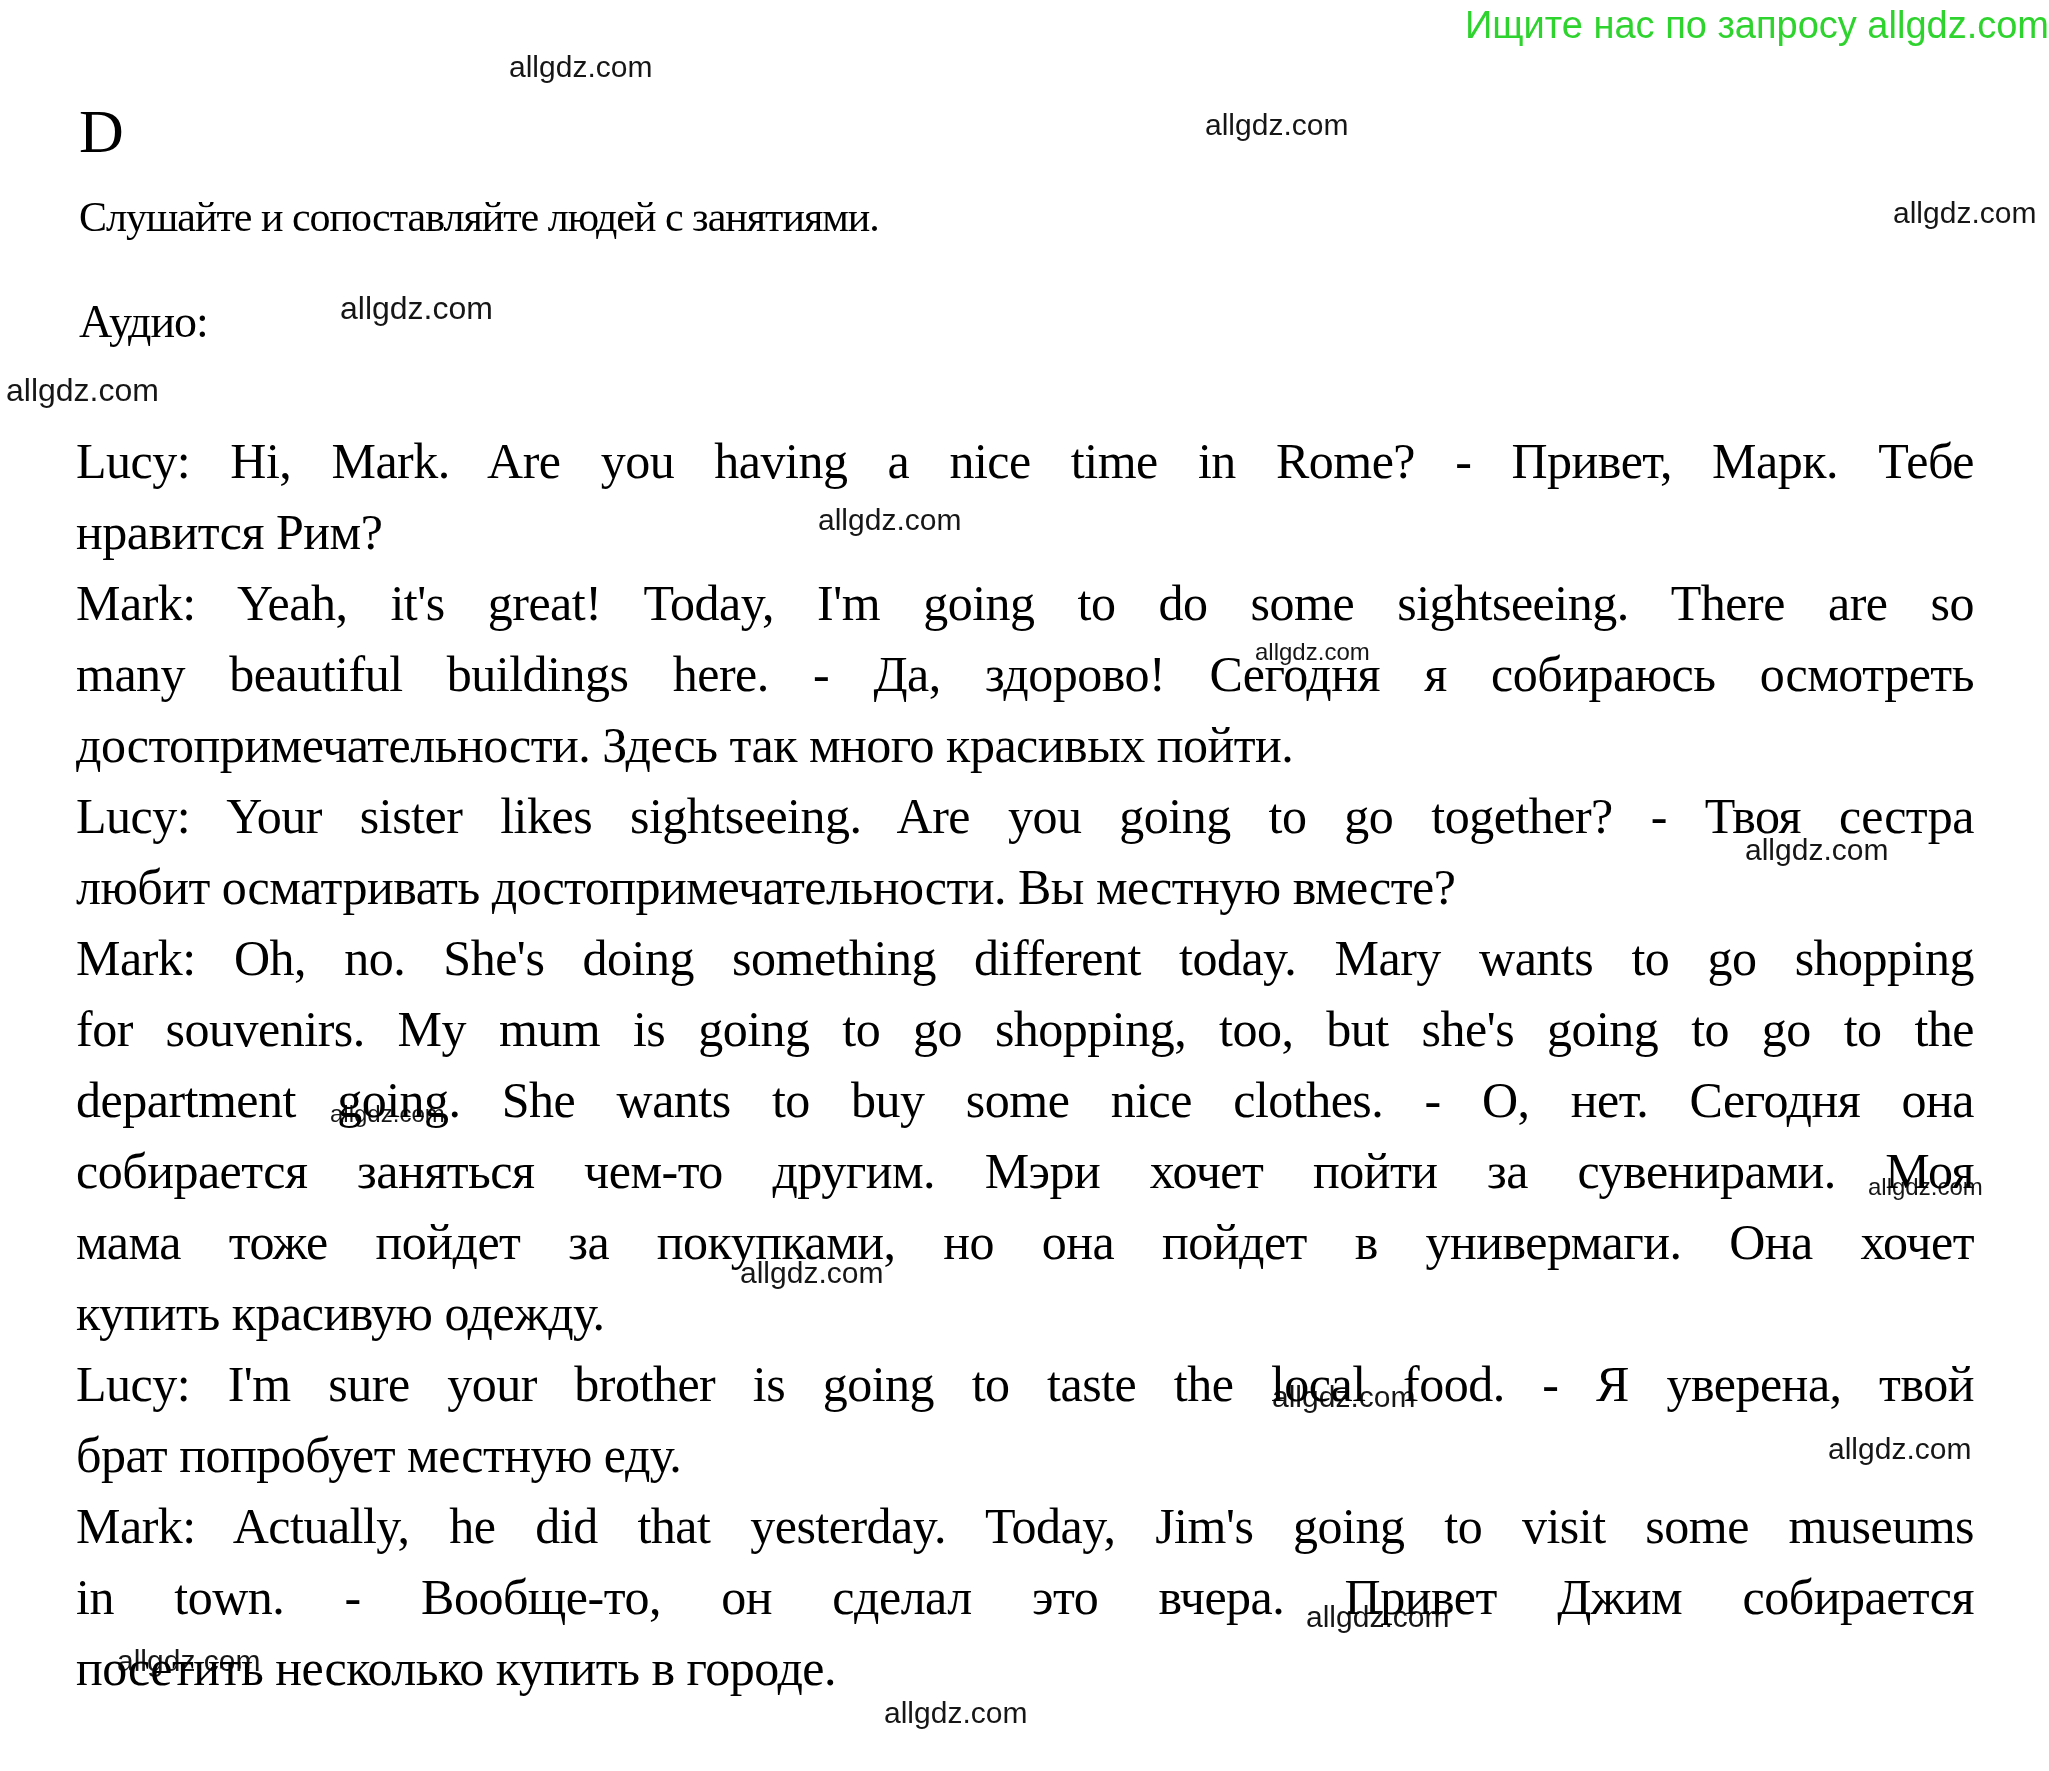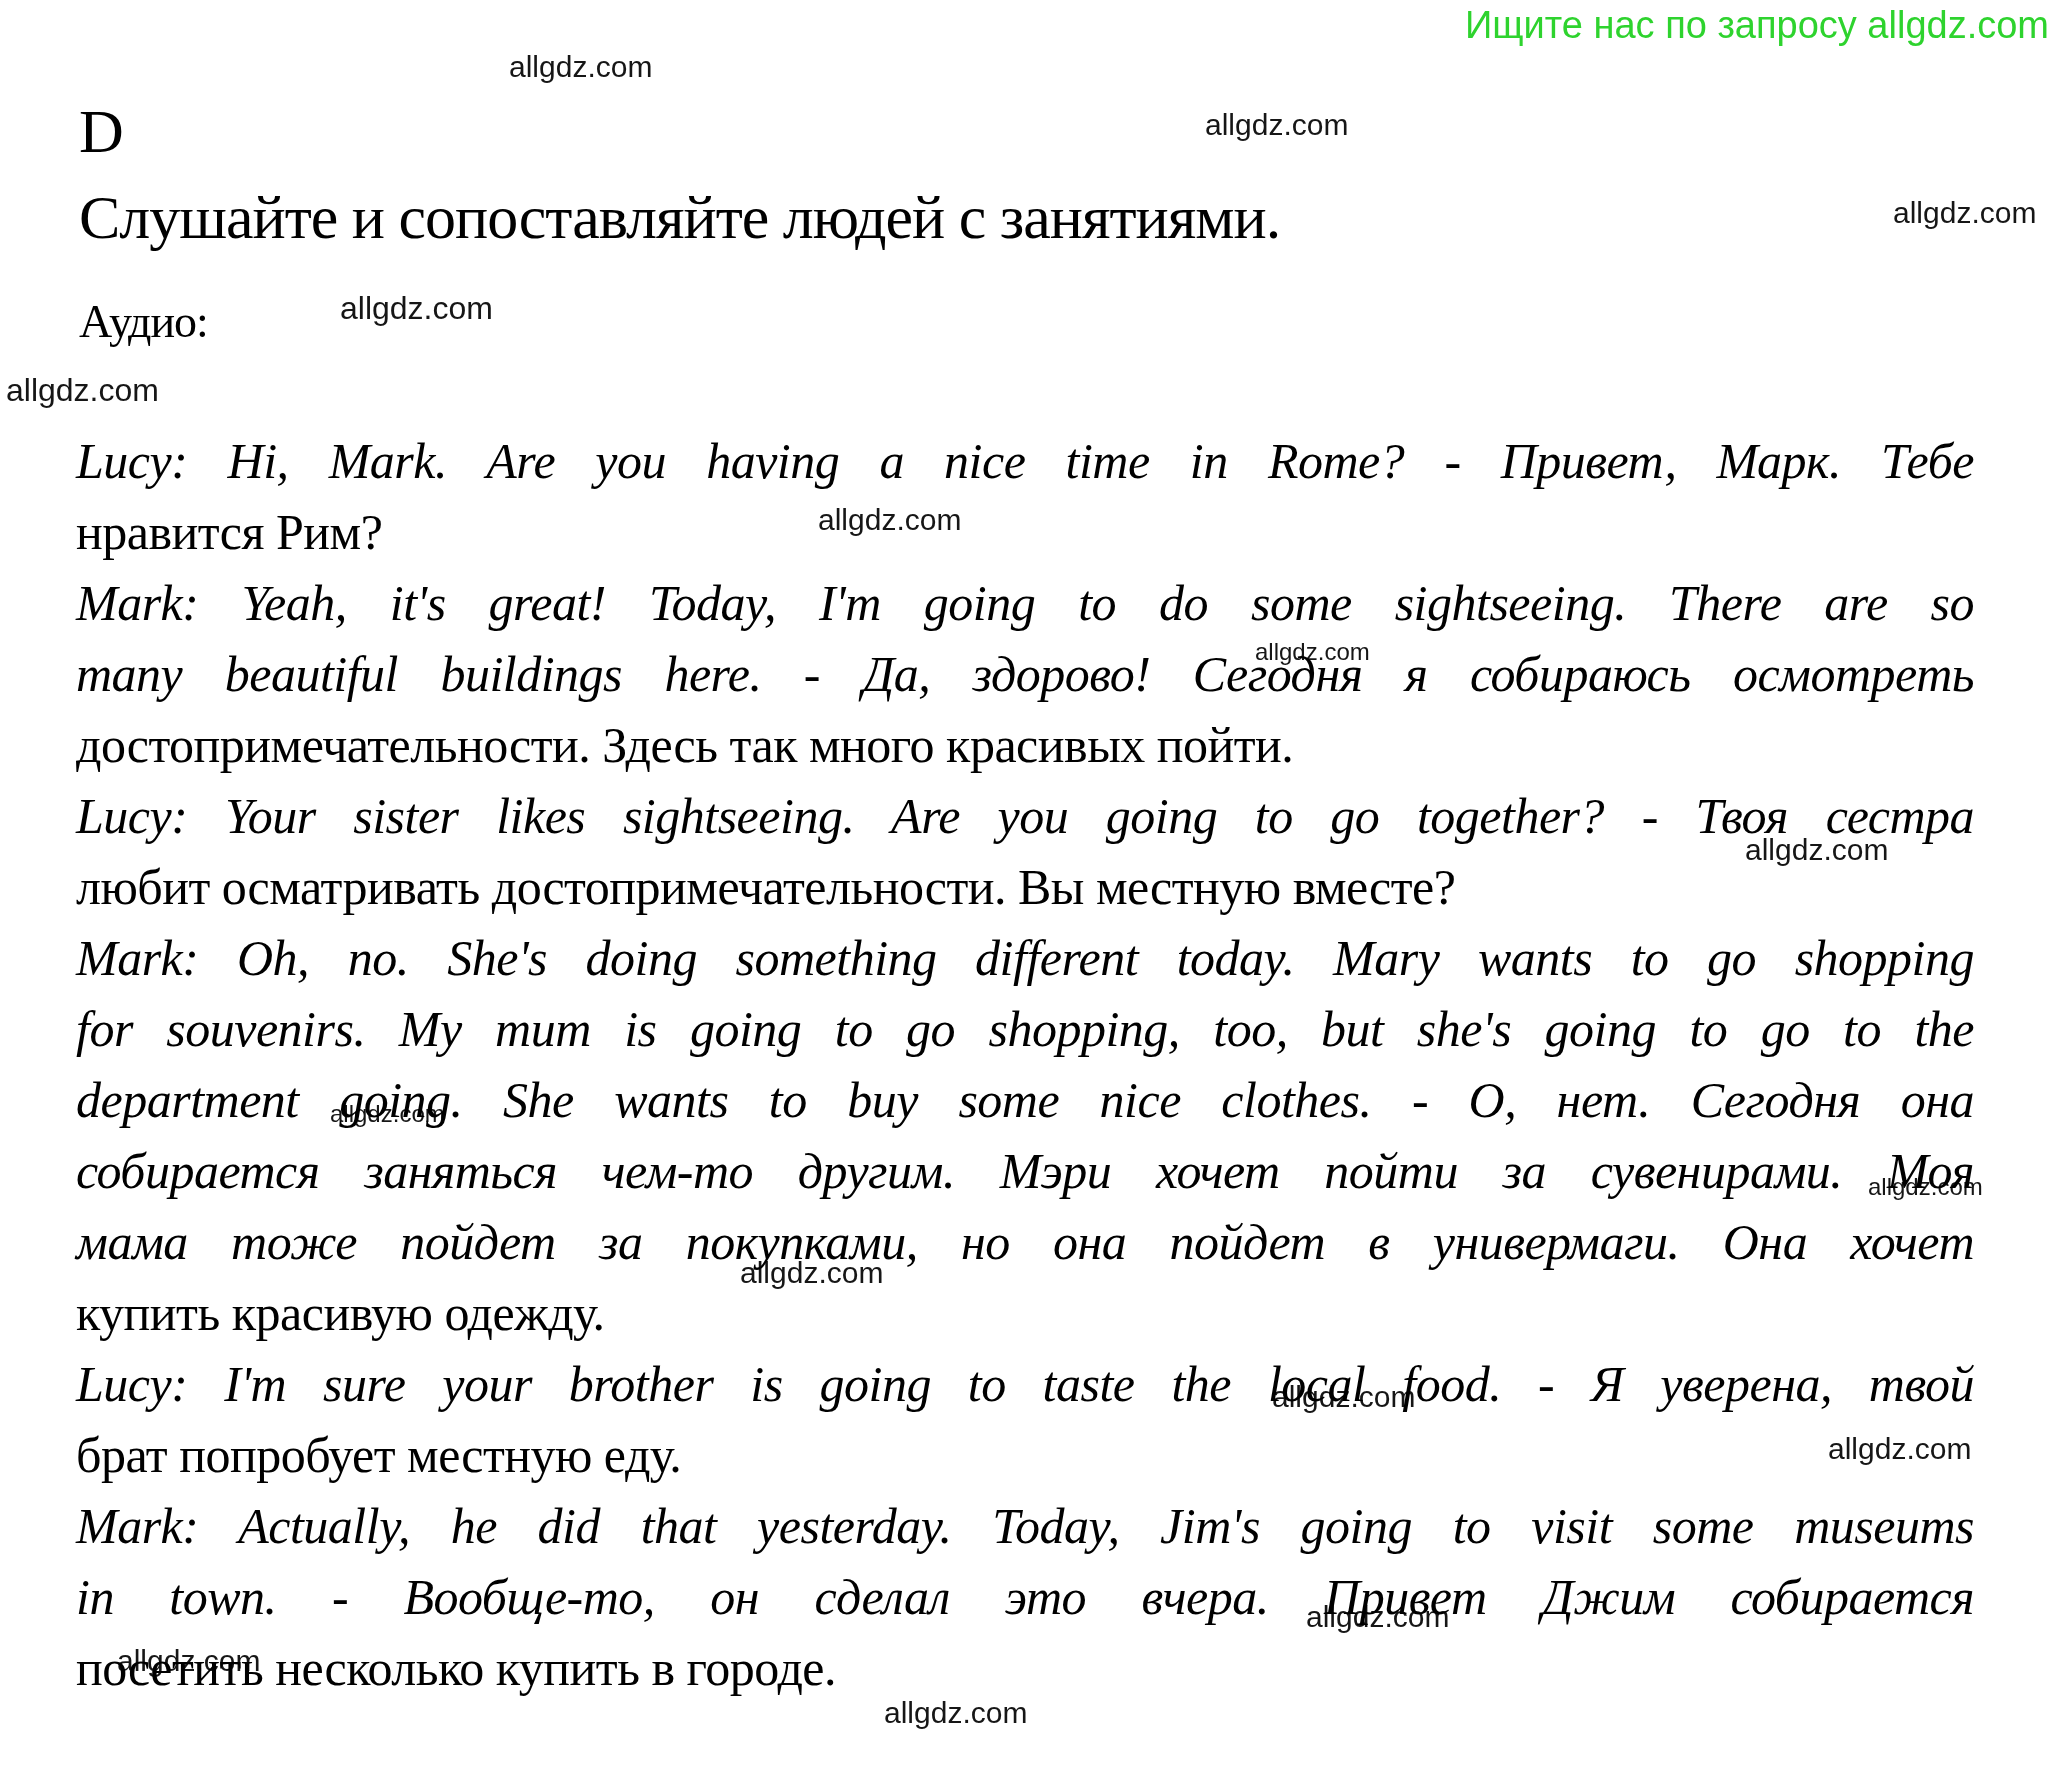--- a/index.html
+++ b/index.html
@@ -32,21 +32,21 @@
   }
   .wm.md{font-size:32px;}
   .wm.sm{font-size:24px;}
   
   .letter{
     position:absolute;left:79px;top:100px;
     font-size:62px;line-height:62px;letter-spacing:-1px;
   }
   .title{
     position:absolute;left:79px;top:186px;
-    font-size:62px;line-height:62px;letter-spacing:-1px;
+    font-size:42px;line-height:62px;letter-spacing:-1px;
     white-space:nowrap;
   }
   .audio-label{
     position:absolute;left:79px;top:291px;
     font-size:46px;line-height:62px;letter-spacing:-1px;
   }
   
   .dialogue{
     position:absolute;left:76px;top:426px;width:1898px;
     font-size:50px;
@@ -54,21 +54,20 @@
   }
   .line{
     height:71px;
     line-height:71px;
     overflow:visible;
     white-space:normal;
   }
   .line.just{
     text-align:justify;
     text-align-last:justify;
-    font-style:italic;
   }
   
   .footer{
     position:absolute;top:1720px;left:0;width:100%;
     text-align:center;
     font-family:"Liberation Sans", sans-serif;
     font-size:40px;
     color:#4b0d8a;
     word-spacing:8px;
   }

